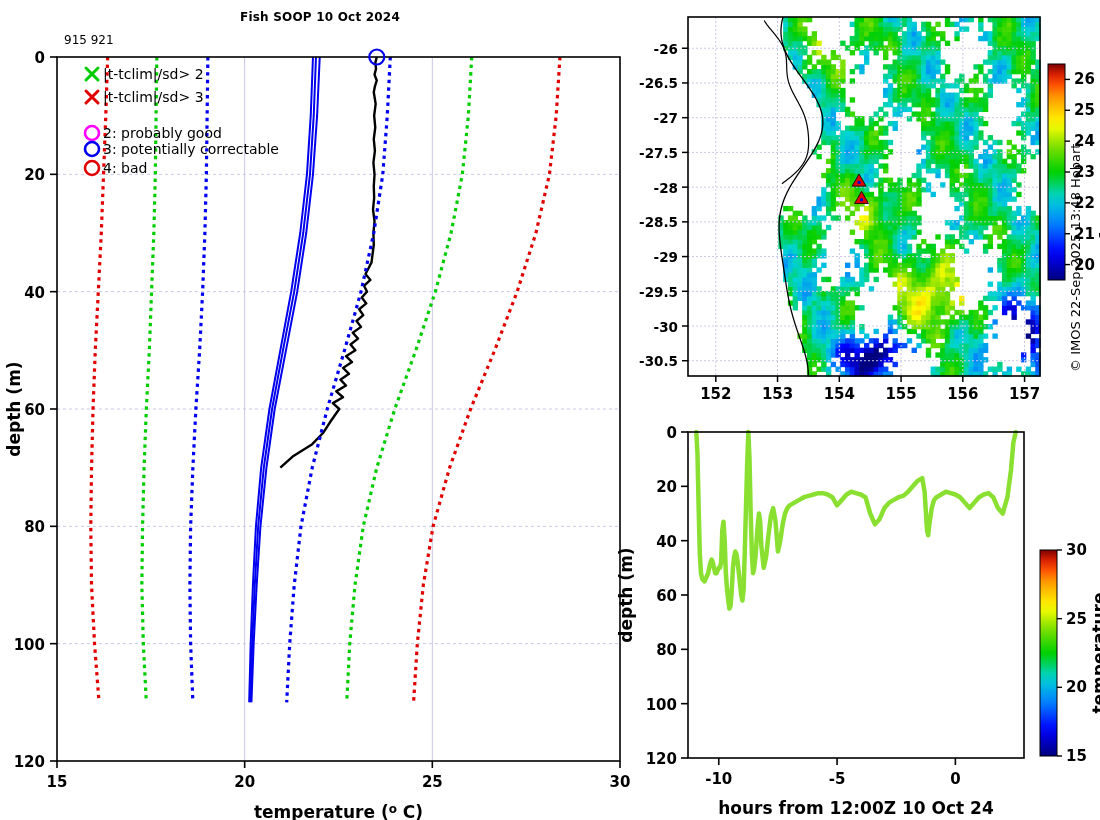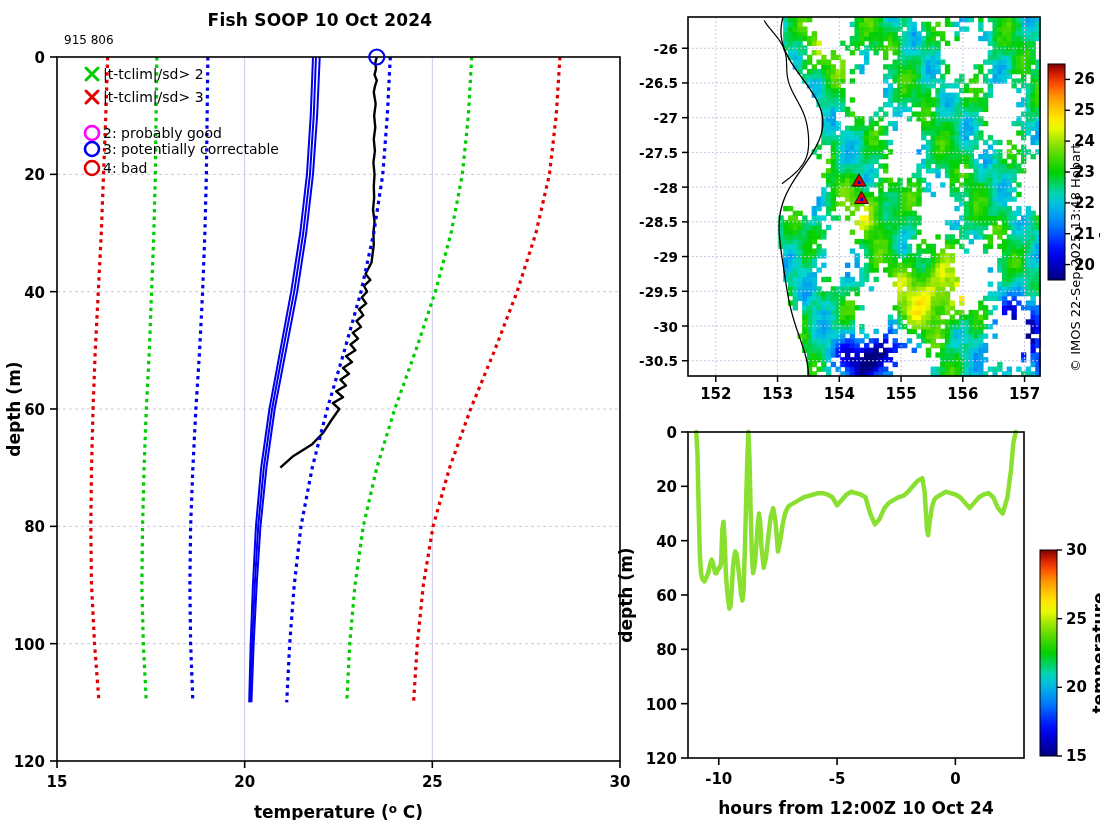--- a/index.html
+++ b/index.html
@@ -1,34 +1,34 @@
 <!DOCTYPE html>
 <html><head>
 <meta charset="utf-8">
 <style>
   html,body{margin:0;padding:0;background:#ffffff;}
   body{width:1100px;height:820px;position:relative;overflow:hidden;
        font-family:"DejaVu Sans","Liberation Sans",sans-serif;color:#000;}
   .abs{position:absolute;}
   svg{display:block;}
-  .ttl{font-weight:bold;font-size:17px;letter-spacing:.2px;}
+  .ttl{font-weight:bold;font-size:12px;letter-spacing:.2px;}
   .tick{font-size:15px;font-weight:bold;}
   .tick-sm{font-size:13.5px;font-weight:bold;}
   .axlbl{font-size:17px;font-weight:bold;}
   .legtxt{font-size:14px;}
   .smallid{font-size:12px;}
   .vert{transform-origin:0 0;}
   .cp{font-size:13px;}
 </style>
 </head>
 <body>
 
 <div class="abs" style="left:0;top:0;width:660px;height:820px;">
   <div class="abs ttl" style="left:0;top:10px;width:640px;text-align:center;">Fish SOOP 10 Oct 2024</div>
-  <div class="abs smallid" style="left:64px;top:33px;">915 806</div>
+  <div class="abs smallid" style="left:64px;top:33px;">915 921</div>
   <svg id="svg-profile" width="660" height="820" style="position:absolute;left:0;top:0;">
       <g>
         <line x1="244.66666666666666" y1="57" x2="244.66666666666666" y2="761" stroke="#c8c8e6" stroke-width="1"></line>
         <line x1="432.3333333333333" y1="57" x2="432.3333333333333" y2="761" stroke="#c8c8e6" stroke-width="1"></line>
         <line x1="57" y1="174.33333333333331" x2="620" y2="174.33333333333331" stroke="#c8c8e6" stroke-width="1" stroke-dasharray="3 3"></line>
         <line x1="57" y1="291.66666666666663" x2="620" y2="291.66666666666663" stroke="#c8c8e6" stroke-width="1" stroke-dasharray="3 3"></line>
         <line x1="57" y1="409" x2="620" y2="409" stroke="#c8c8e6" stroke-width="1" stroke-dasharray="3 3"></line>
         <line x1="57" y1="526.3333333333333" x2="620" y2="526.3333333333333" stroke="#c8c8e6" stroke-width="1" stroke-dasharray="3 3"></line>
         <line x1="57" y1="643.6666666666667" x2="620" y2="643.6666666666667" stroke="#c8c8e6" stroke-width="1" stroke-dasharray="3 3"></line>
       </g>

